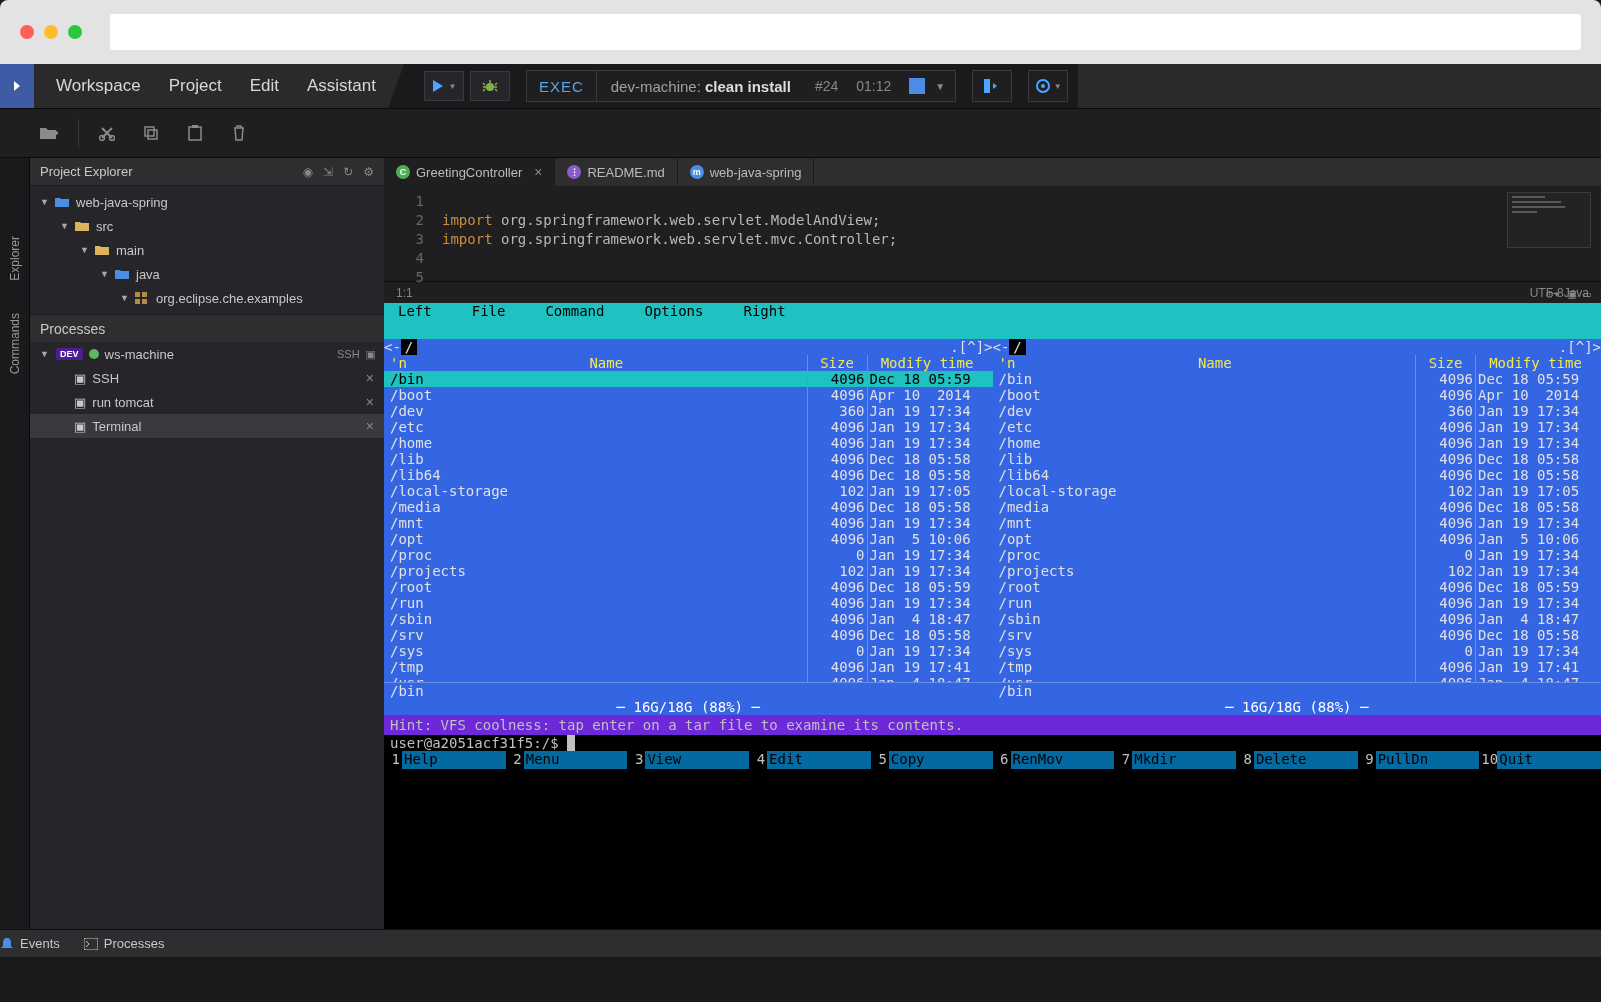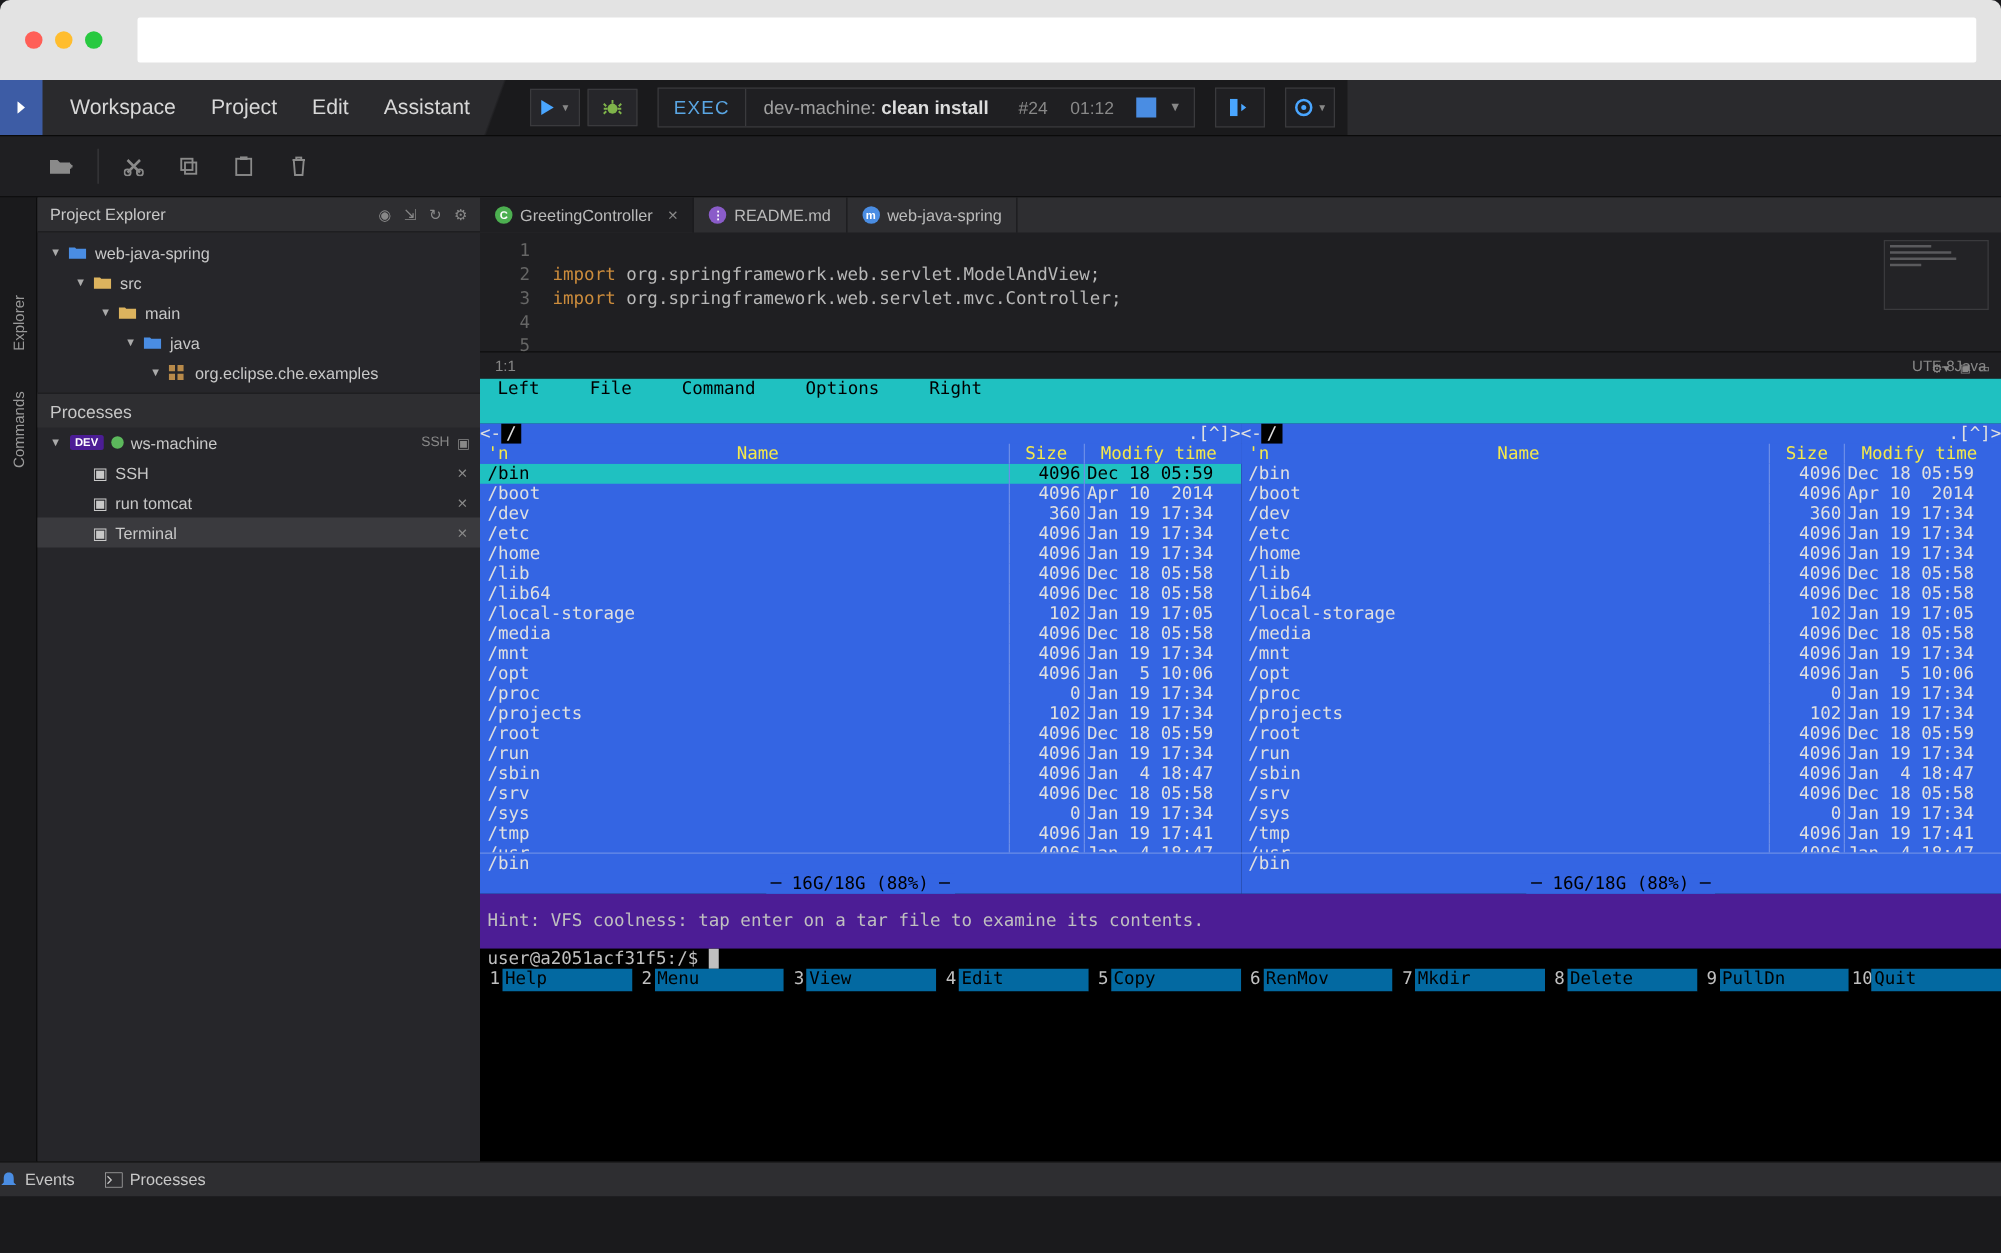--- a/index.html
+++ b/index.html
@@ -102,23 +102,23 @@
 .mc-col-size { width: 60px; text-align: center; border-left: 1px solid #6a8de8; }
 .mc-col-mtime { width: 120px; text-align: center; border-left: 1px solid #6a8de8; }
 .mc-rows { flex: 1; overflow: hidden; }
 .mc-row { height: 16px; display: flex; color: #e0e0e0; padding: 0 6px; }
 .mc-row.sel { background: #1fc1c1; color: #000; }
 .mc-row .rn { flex: 1; white-space: pre; }
 .mc-row .rs { width: 60px; text-align: right; border-left: 1px solid #6a8de8; padding-right: 2px; }
 .mc-row .rm { width: 120px; text-align: left; border-left: 1px solid #6a8de8; padding-left: 2px; white-space: pre; }
 .mc-divider { height: 1px; background: #6a8de8; }
 .mc-selected { height: 16px; color: #e0e0e0; padding: 0 6px; }
-.mc-status { height: 16px; color: #000000; text-align: center; position: relative; }
+.mc-status { height: 16px; color: #ffffff; text-align: center; position: relative; }
 .mc-status span { background: #3465e3; padding: 0 4px; }
-.mc-hint { background: #4c1d95; color: #c0c0c0; padding: 14px 6px; }
+.mc-hint { background: #6d28d9; color: #c0c0c0; padding: 2px 6px; }
 .mc-prompt { background: #000; color: #c0c0c0; padding: 0 6px; }
 .mc-fkeys { height: 18px; display: flex; }
 .mc-fkey { flex: 1; display: flex; }
 .mc-fkey .num { background: #000; color: #c0c0c0; padding: 0 2px; width: 18px; text-align: right; }
 .mc-fkey .lbl { background: #0369a1; color: #000; flex: 1; padding-left: 2px; }
 
 
 .term-controls { position: absolute; right: 10px; top: -16px; display: flex; gap: 8px; color: #888; font-size: 12px; }
 
 

